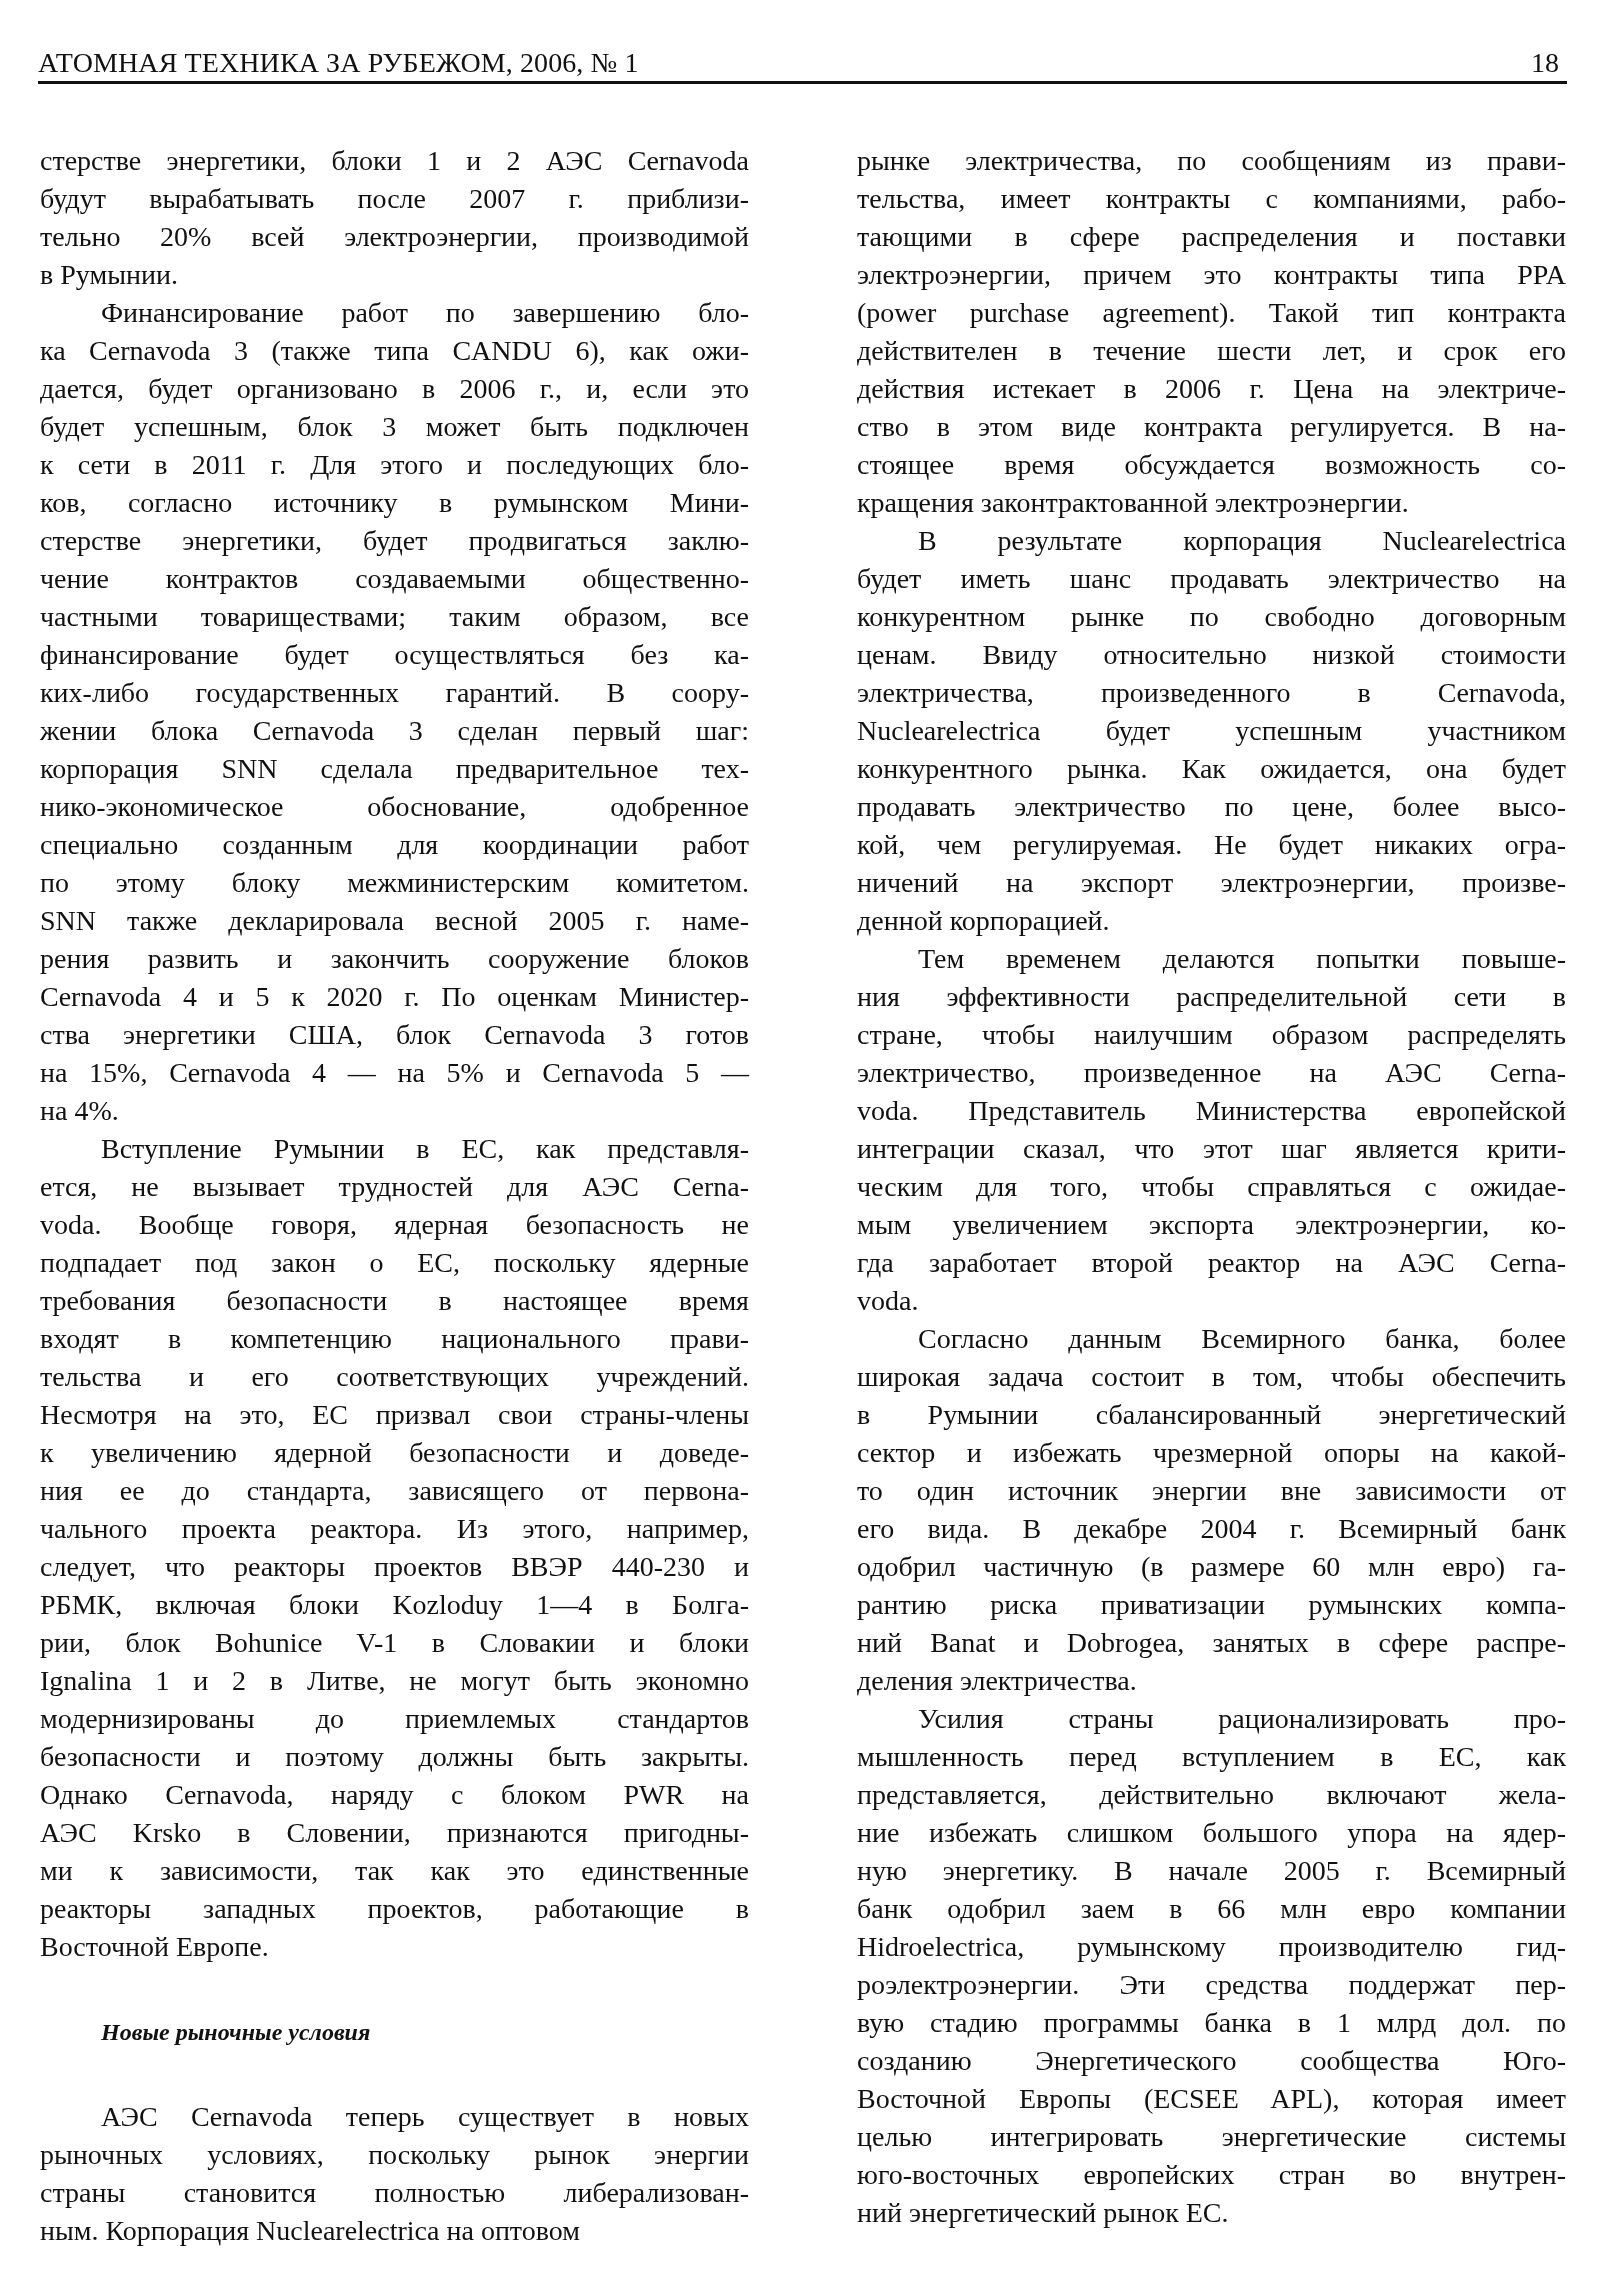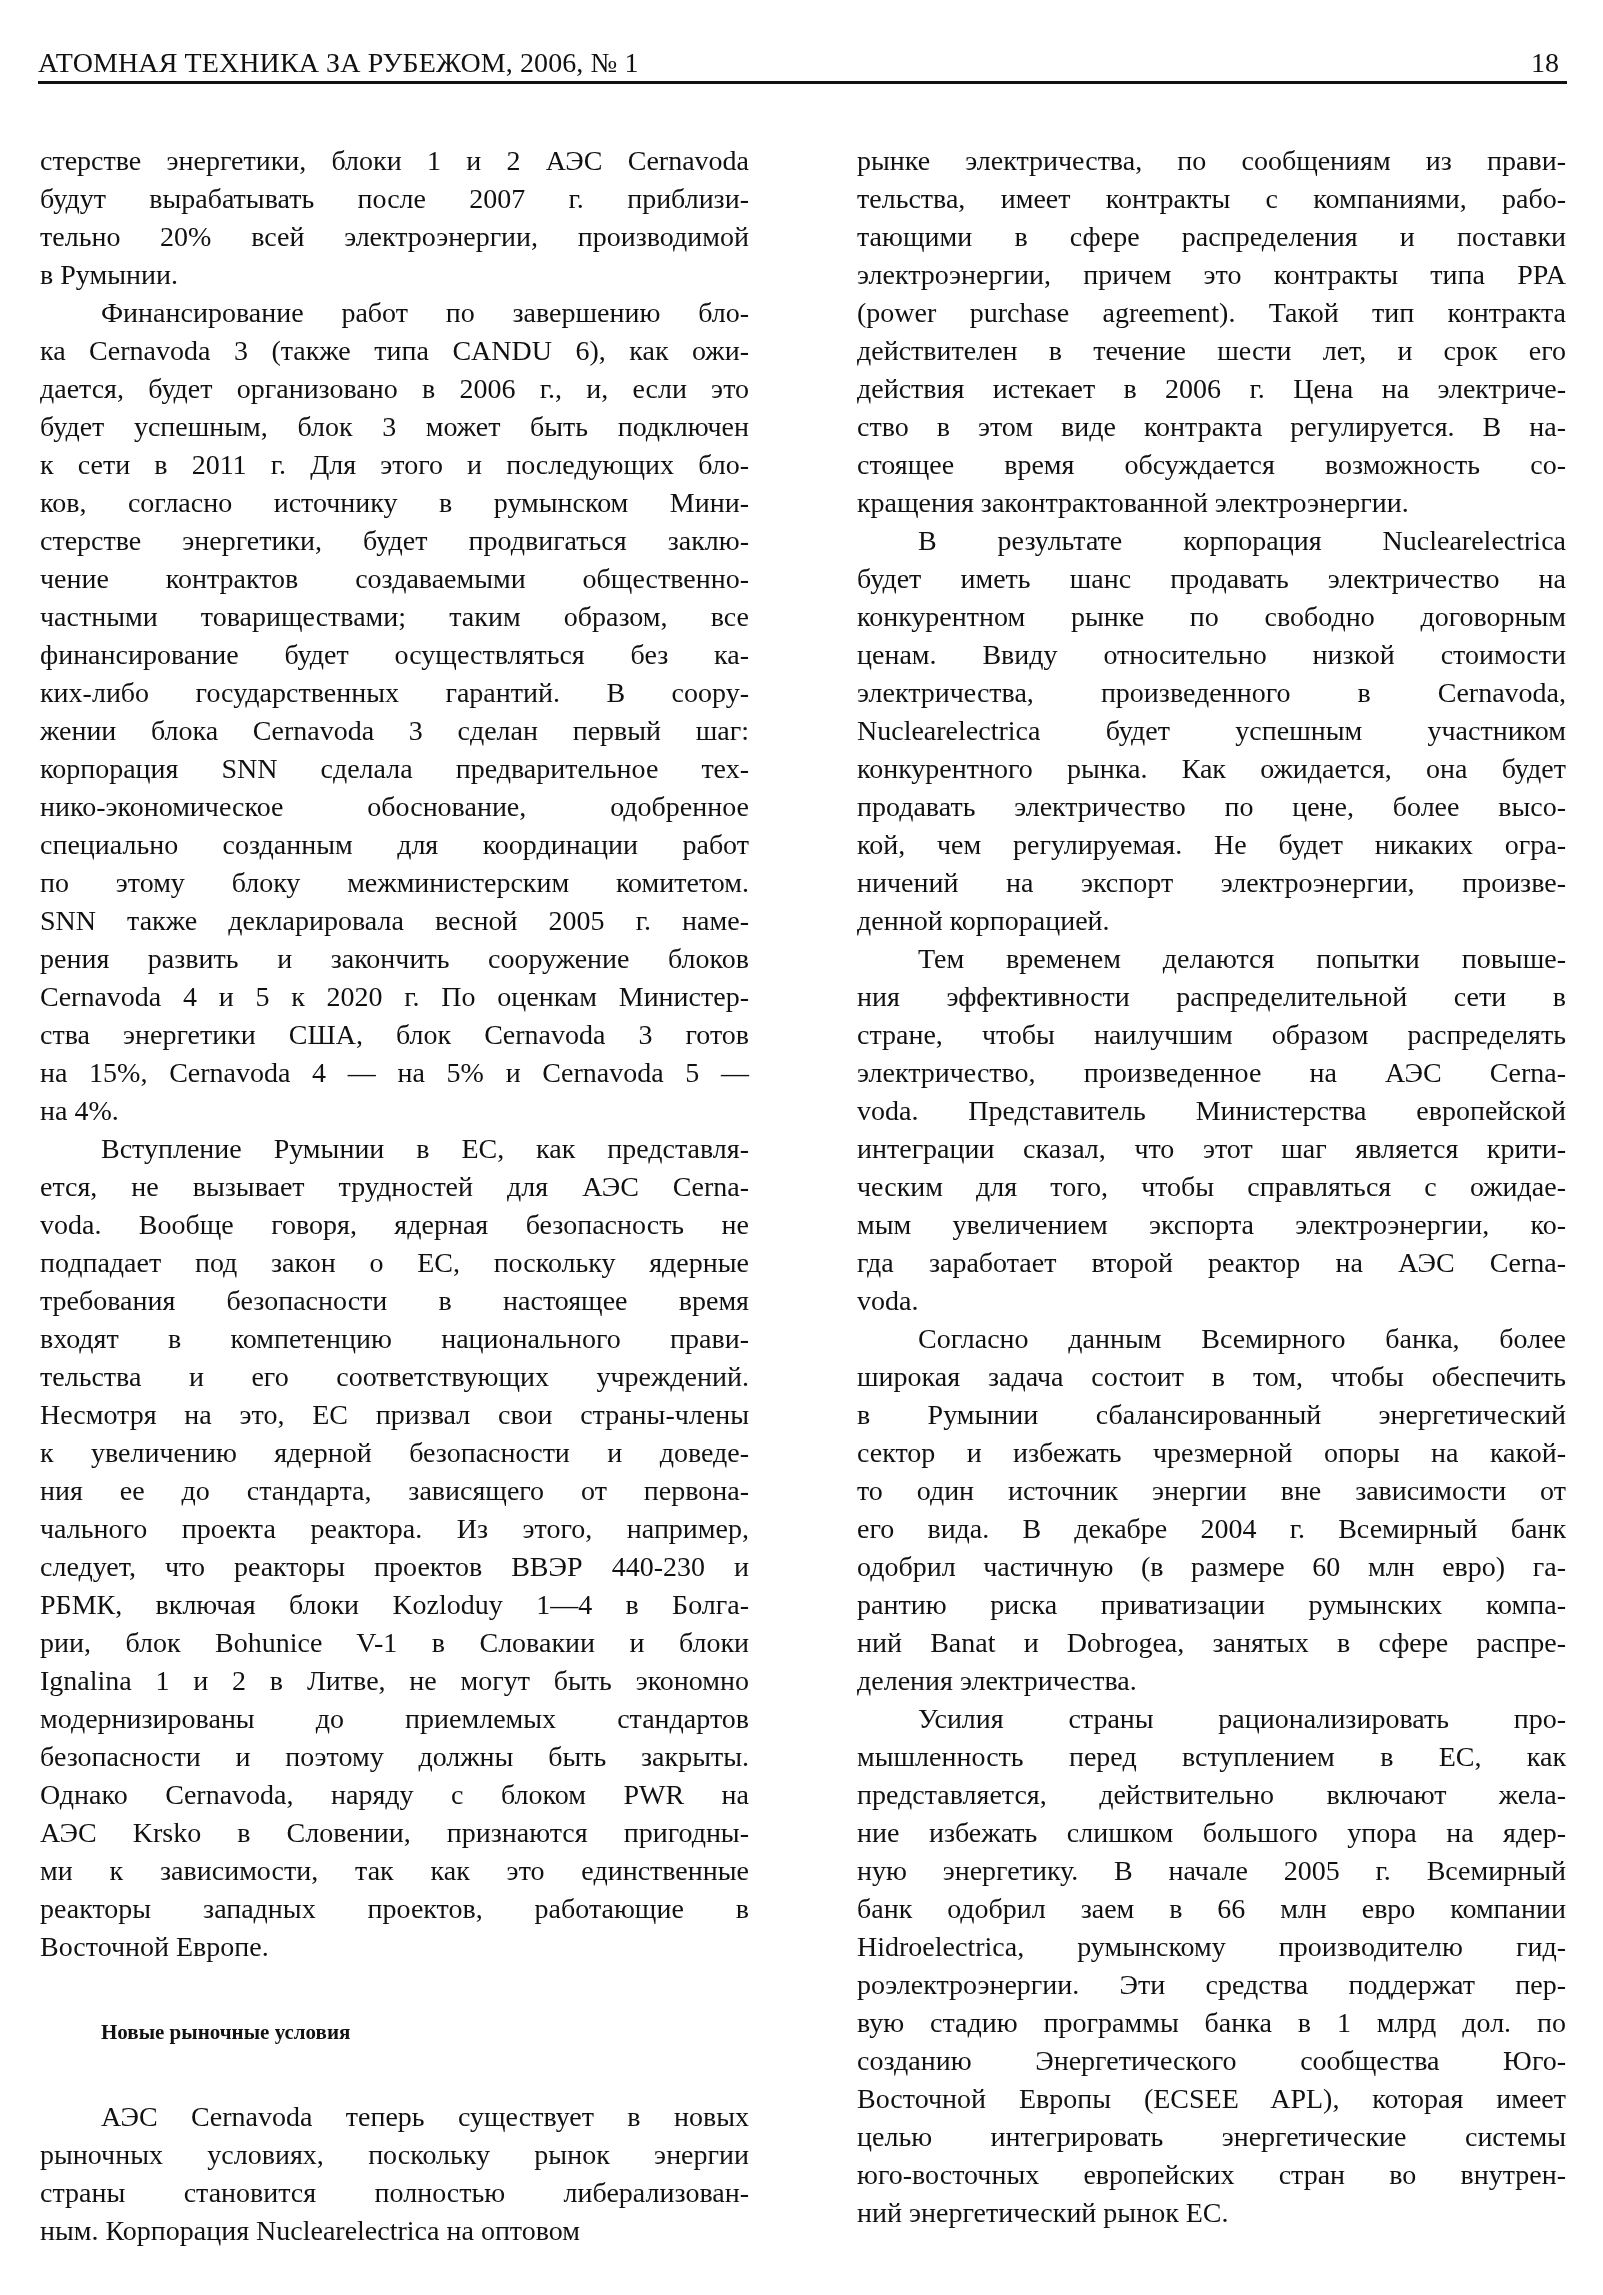--- a/index.html
+++ b/index.html
@@ -31,21 +31,21 @@
   .col-right { left: 857px; }
   .line {
     display: block; white-space: nowrap; height: 38px;
     text-align: justify; text-align-last: justify;
   }
   .line.indent { padding-left: 61px; }
   .line.last { text-align-last: left; }
   .heading-gap { height: 47px; }
   .section-heading {
     display: block; padding-left: 61px; font-weight: bold;
-    font-size: 21px; line-height: 38px; height: 38px;
+    font-size: 24px; line-height: 38px; height: 38px; font-style: italic;
   }
 </style>
 </head>
 <body>
 
 <div class="running-header">
   <span class="journal-title">АТОМНАЯ ТЕХНИКА ЗА РУБЕЖОМ, 2006, № 1</span>
   <span class="page-number">18</span>
 </div>
 <div class="header-rule"></div>

